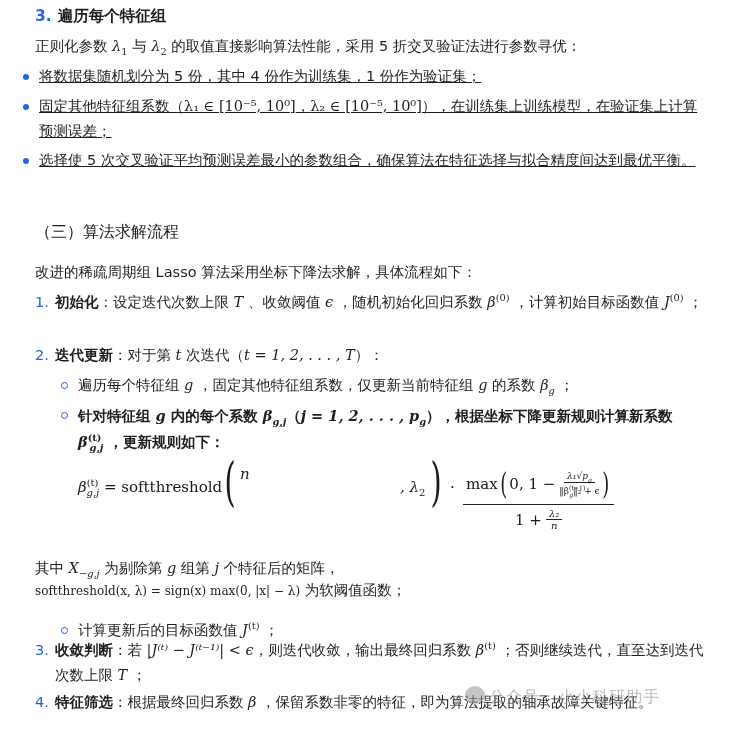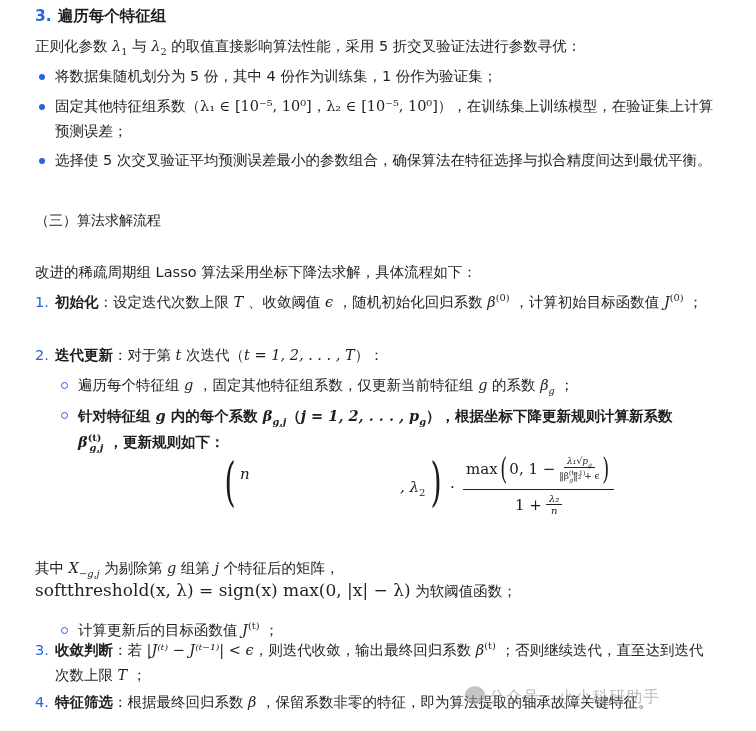--- a/index.html
+++ b/index.html
@@ -8,27 +8,27 @@
       font-family: "DejaVu Sans", "Liberation Sans", sans-serif;
       color: #1f1f1f; font-size: 14.5px;
     }
     .page { position: absolute; left: 0; top: 0; width: 756px; }
     .m { font-family: "DejaVu Serif", "Liberation Serif", serif; font-style: italic; }
     .mr { font-family: "DejaVu Serif", "Liberation Serif", serif; font-style: normal; }
     sup, sub { font-size: 68%; line-height: 0; }
     .h3 { position: absolute; left: 35px; top: 6px; font-size: 15.5px; font-weight: bold; }
     .h3 .num { color: #2761e4; margin-right: 6px; }
     .para { position: absolute; left: 35px; font-size: 14.5px; line-height: 25px; }
-    .bullet-row { position: absolute; left: 35px; width: 680px; line-height: 25px; }
+    .bullet-row { position: absolute; left: 19px; width: 680px; line-height: 25px; text-decoration: underline; }
     .bullet-row .dot {
       position: absolute; left: 4px; top: 10px; width: 6px; height: 6px; border-radius: 50%;
       background: #2761e4;
     }
     .bullet-row .txt { margin-left: 20px; display: block; }
-    .h-section { position: absolute; left: 35px; top: 212px; font-size: 14px; color: #222; }
+    .h-section { position: absolute; left: 35px; top: 222px; font-size: 16px; color: #222; }
     .ol-row { position: absolute; left: 35px; width: 680px; line-height: 25px; }
     .ol-row .n { position: absolute; left: 0; color: #2761e4; }
     .ol-row .txt { display: block; margin-left: 20px; }
     .ol-row b { font-weight: bold; }
     .sub-row { position: absolute; left: 58px; width: 640px; line-height: 25px; }
     .sub-row .circ {
       position: absolute; left: 3px; top: 9px; width: 5px; height: 5px; border-radius: 50%;
       border: 1.3px solid #2761e4; background: #fff;
     }
     .sub-row .txt { display: block; margin-left: 20px; }
@@ -94,28 +94,31 @@
     <span class="circ"></span>
     <span class="txt"><span>遍历每个特征组 </span><span class="m">g</span><span> ，固定其他特征组系数，仅更新当前特征组 </span><span class="m">g</span><span> 的系数 </span><span class="m"><span>β</span><sub>g</sub></span><span> ；</span></span>
   </div>
 
   <div class="sub-row" style="top:403px;font-weight:bold;">
     <span class="circ"></span>
     <span class="txt"><span>针对特征组 </span><span class="m">g</span><span> 内的每个系数 </span><span class="m"><span>β</span><sub>g,j</sub></span><span>（</span><span class="m"><span>j = 1, 2, . . . , p</span><sub>g</sub></span><span>），根据坐标下降更新规则计算新系数</span><br><span class="m"><span>β</span><sup class="mr">(t)</sup><sub style="margin-left:-12px;">g,j</sub></span><span> ，更新规则如下：</span></span>
   </div>
 
   <div class="formula">
+    <span style="position:absolute; left:0; top:28px; white-space:nowrap;">
+      <span class="m">β</span><sup style="font-size:10px;">(t)</sup><sub class="m" style="font-size:10px; margin-left:-12px;">g,j</sub><span> = softthreshold</span>
+    </span>
     <span class="bigp" style="position:absolute; left:142px; top:6px;">(</span>
     <span class="frac" style="position:absolute; left:162px; top:12px;">
       <span class="den m">n</span>
     </span>
     <span style="position:absolute; left:322px; top:28px;"><span class="m">, λ</span><sub style="font-size:10px;">2</sub></span>
     <span class="bigp" style="position:absolute; left:348px; top:6px;">)</span>
     <span style="position:absolute; left:372px; top:28px;">·</span>
-    <span class="frac" style="position:absolute; left:385px; top:1px;">
+    <span class="frac" style="position:absolute; left:385px; top:16px;">
       <span class="numr" style="display:flex; align-items:center;">
         <span>max</span>
         <span class="medp">(</span>
         <span>0, 1 −</span>
         <span class="frac" style="font-size:9px; margin-left:4px;">
           <span class="numr" style="padding-bottom:1px;"><span class="m">λ₁√p</span><sub class="m">g</sub></span>
           <span class="den"><span>‖β</span><sup>(t−1)</sup><sub class="m" style="margin-left:-16px;">g</sub><span>‖₂ + ϵ</span></span>
         </span>
         <span class="medp">)</span>
       </span>
@@ -126,21 +129,21 @@
             <span class="den m" style="padding-top:0;">n</span>
           </span>
       </span>
     </span>
   </div>
 
   <div class="para" style="top:556px;">
     <span>其中 </span><span class="m"><span>X</span><sub>−g,j</sub></span><span> 为剔除第 </span><span class="m">g</span><span> 组第 </span><span class="m">j</span><span> 个特征后的矩阵，</span>
   </div>
   <div class="para" style="top:578px;">
-    <span class="mr" style="font-size:17px;">softthreshold(x, λ) = sign(x) max(0, |x| − λ)</span><span> 为软阈值函数；</span>
+    <span class="mr" style="font-size:12px;">softthreshold(x, λ) = sign(x) max(0, |x| − λ)</span><span> 为软阈值函数；</span>
   </div>
 
   <div class="sub-row" style="top:608px;margin-top:10px;">
     <span class="circ"></span>
     <span class="txt"><span>计算更新后的目标函数值 </span><span class="m"><span>J</span><sup class="mr">(t)</sup></span><span> ；</span></span>
   </div>
 
   <div class="ol-row" style="top:638px;">
     <span class="n">3.</span>
     <span class="txt"><b>收敛判断</b><span>：若 </span><span class="m">|J⁽ᵗ⁾ − J⁽ᵗ⁻¹⁾| &lt; ϵ</span><span>，则迭代收敛，输出最终回归系数 </span><span class="m"><span>β</span><sup class="mr">(t)</sup></span><span> ；否则继续迭代，直至达到迭代次数上限 </span><span class="m">T</span><span> ；</span></span>

